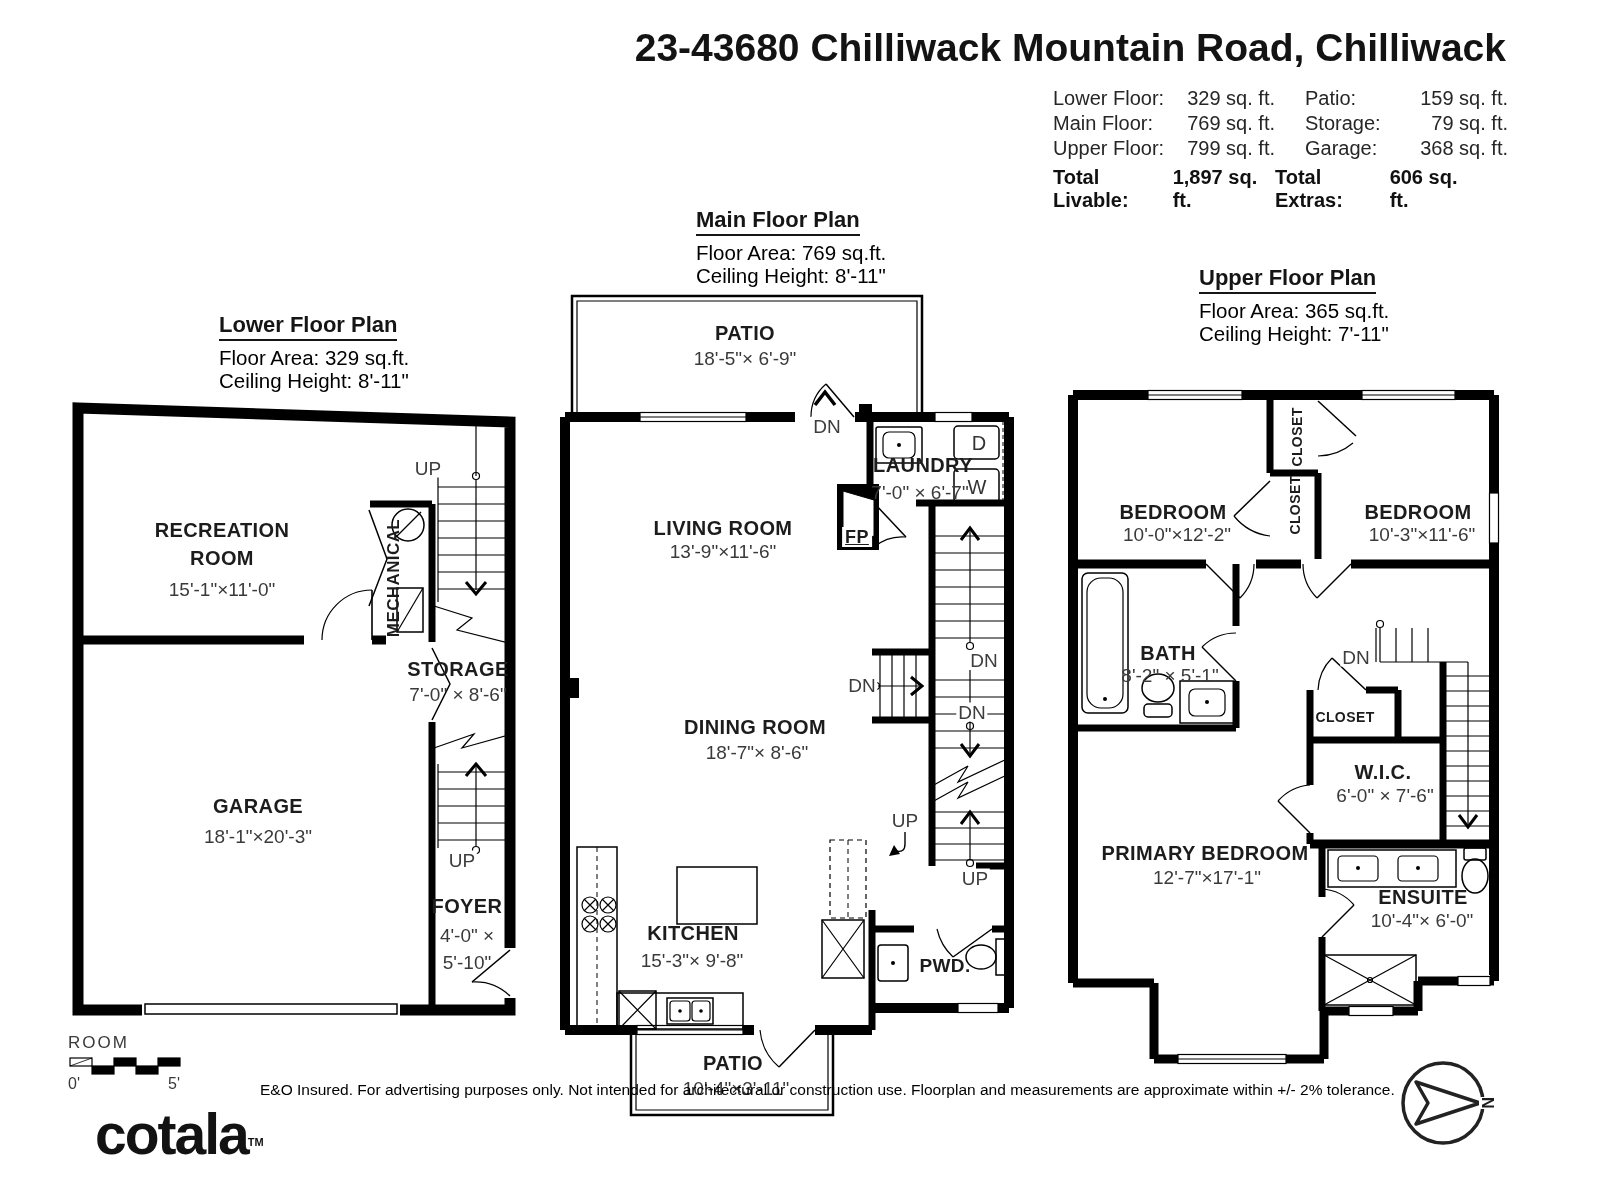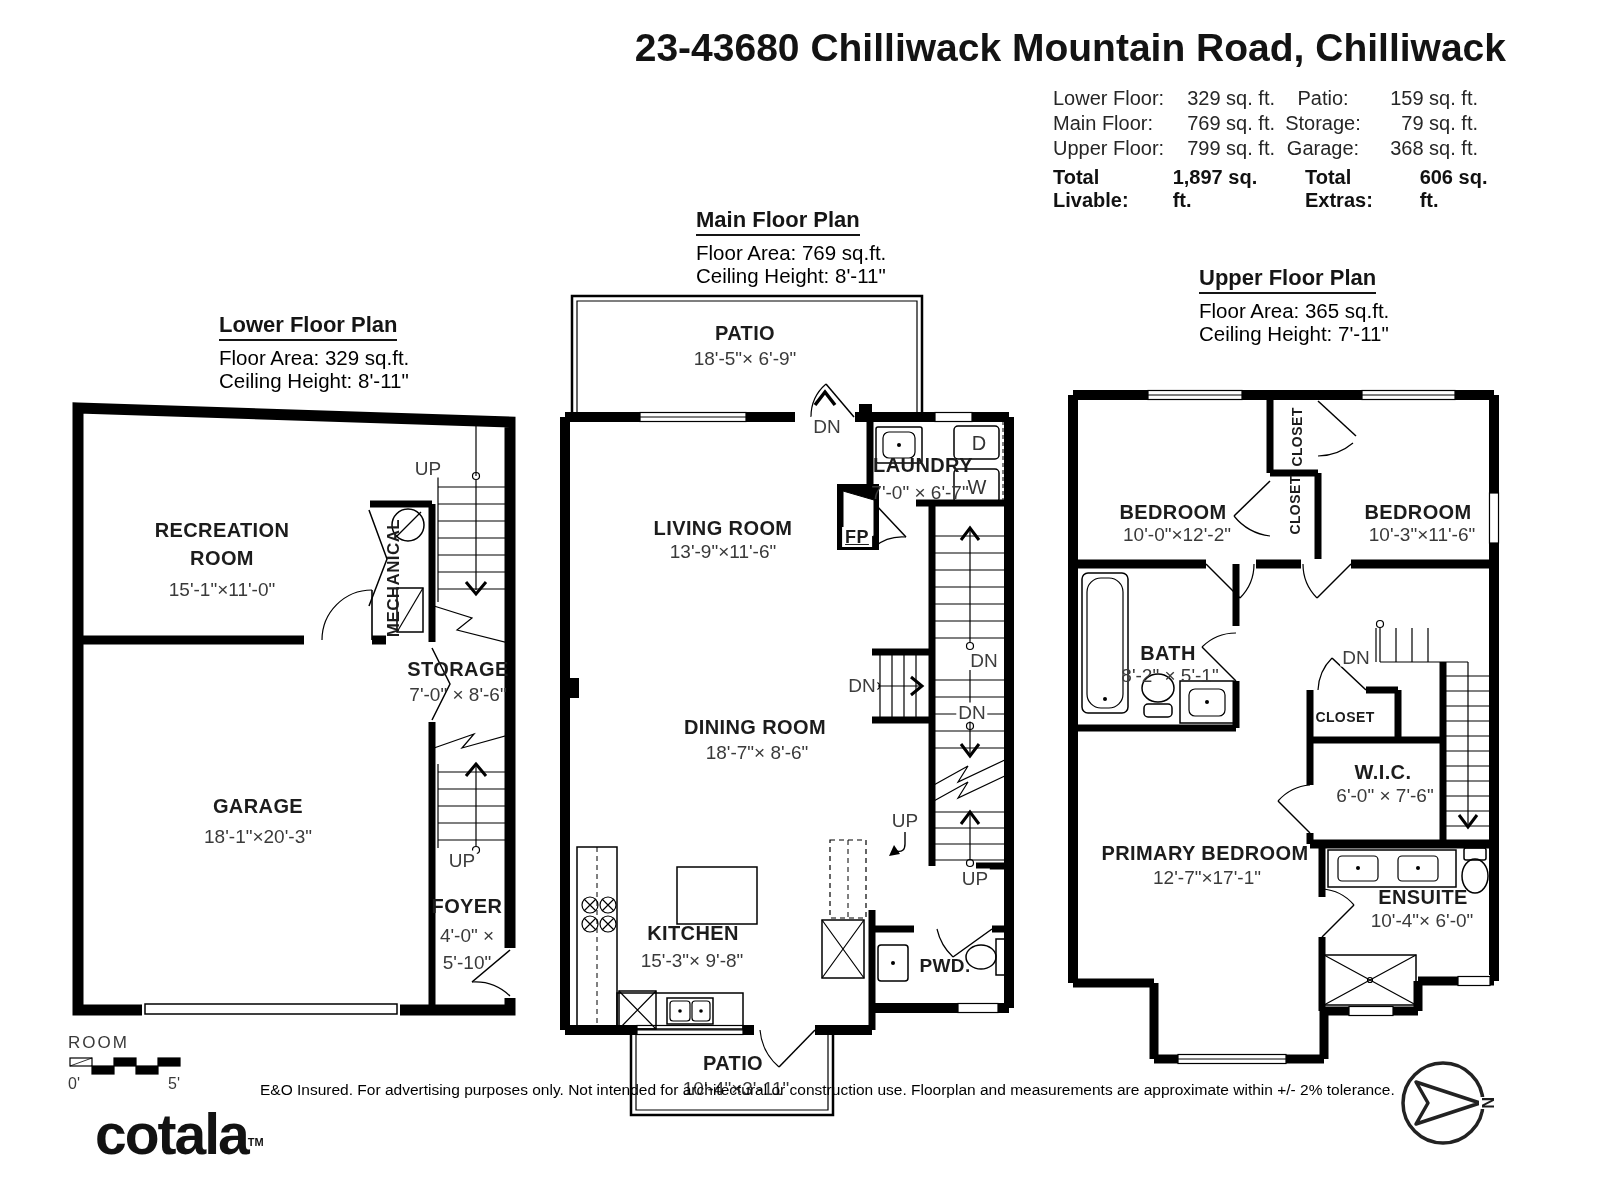--- a/index.html
+++ b/index.html
@@ -4,24 +4,24 @@
 <style>
   html,body{margin:0;padding:0;background:#fff;}
   #canvas{position:relative;width:1600px;height:1200px;background:#fff;overflow:hidden;
           font-family:"Liberation Sans", sans-serif;color:#1a1a1a;}
   
   .title{position:absolute;top:26px;right:94px;font-size:39px;font-weight:bold;color:#131313;
          white-space:nowrap;letter-spacing:0px;}
   .stats{position:absolute;left:1053px;top:86px;width:455px;font-size:20px;color:#262626;}
   .srow{display:flex;line-height:25px;}
   .sl{width:118px;}  .sv{width:104px;text-align:right;}
-  .sl2{width:96px;text-align:center;} .sv2{width:107px;text-align:right;}
+  .sl2{margin-left:30px;width:96px;} .sv2{width:107px;text-align:right;}
   .trow{display:flex;font-weight:bold;margin-top:5px;color:#111;}
   .tg1{width:222px;display:flex;justify-content:space-between;}
-  .tg2{margin-left:30px;width:203px;display:flex;justify-content:space-between;}
+  .tg2{width:203px;display:flex;justify-content:space-between;}
   
   .phead{position:absolute;color:#151515;}
   .phead .t{font-size:22px;font-weight:bold;display:inline-block;border-bottom:2.5px solid #151515;
             padding-bottom:1px;margin-bottom:5px;white-space:nowrap;}
   .phead .l{font-size:20.5px;color:#000000;line-height:23px;white-space:nowrap;}
   
   .rname{position:absolute;transform:translate(-50%,-50%);font-weight:bold;font-size:20px;
          color:#1c1c1c;white-space:nowrap;letter-spacing:.4px;line-height:1;}
   .rdims{position:absolute;transform:translate(-50%,-50%);font-size:19px;color:#3a3a3a;
          white-space:nowrap;line-height:1;}

